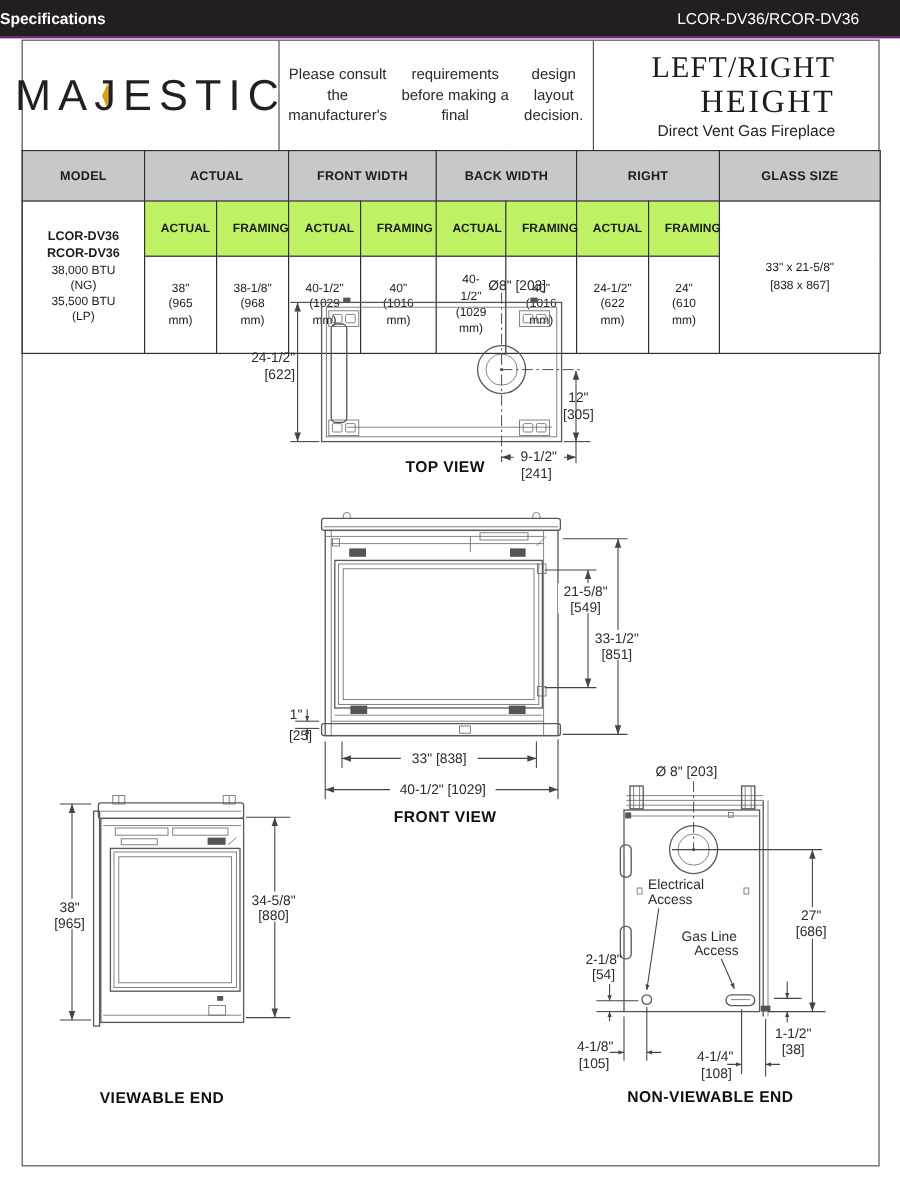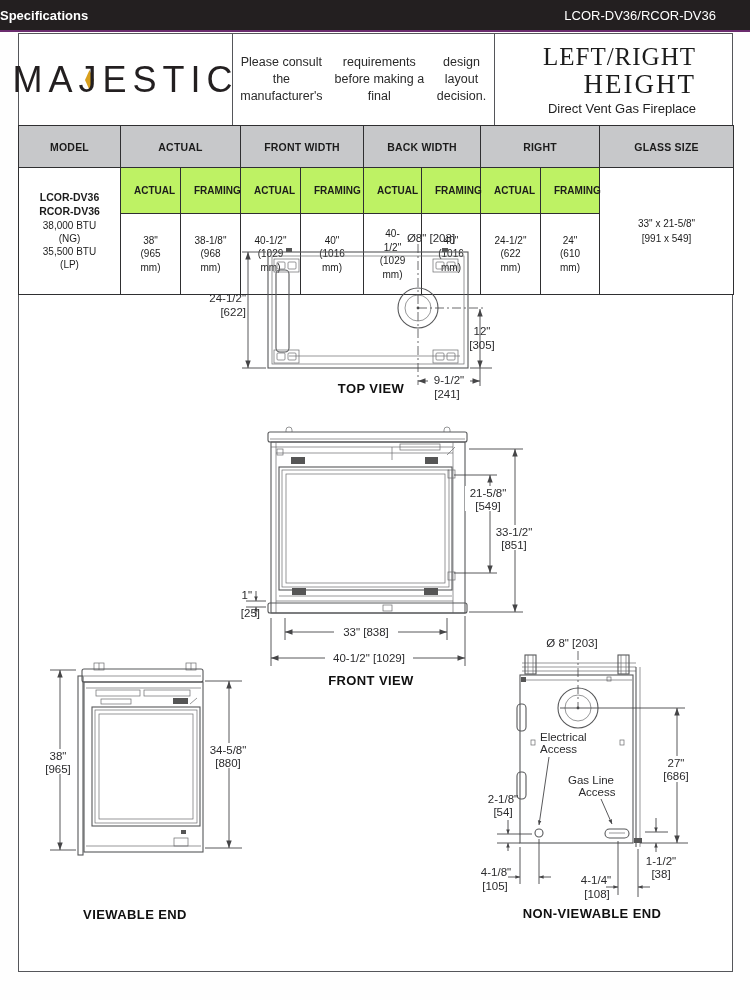--- a/index.html
+++ b/index.html
@@ -114,21 +114,21 @@
         <td class="sub">ACTUAL</td>
         <td class="sub">FRAMING</td>
         <td class="sub">ACTUAL</td>
         <td class="sub">FRAMING</td>
         <td class="sub">ACTUAL</td>
         <td class="sub">FRAMING</td>
         <td class="sub">ACTUAL</td>
         <td class="sub">FRAMING</td>
         <td class="glasscell" rowspan="2">
           <div>33" x 21-5/8"</div>
-          <div>[991 x 549]</div>
+          <div>[838 x 867]</div>
         </td>
       </tr>
       <tr>
         <td class="val">
               <div>38"</div>
               <div>(965 mm)</div>
             </td>
         <td class="val">
               <div>38-1/8"</div>
               <div>(968 mm)</div>

